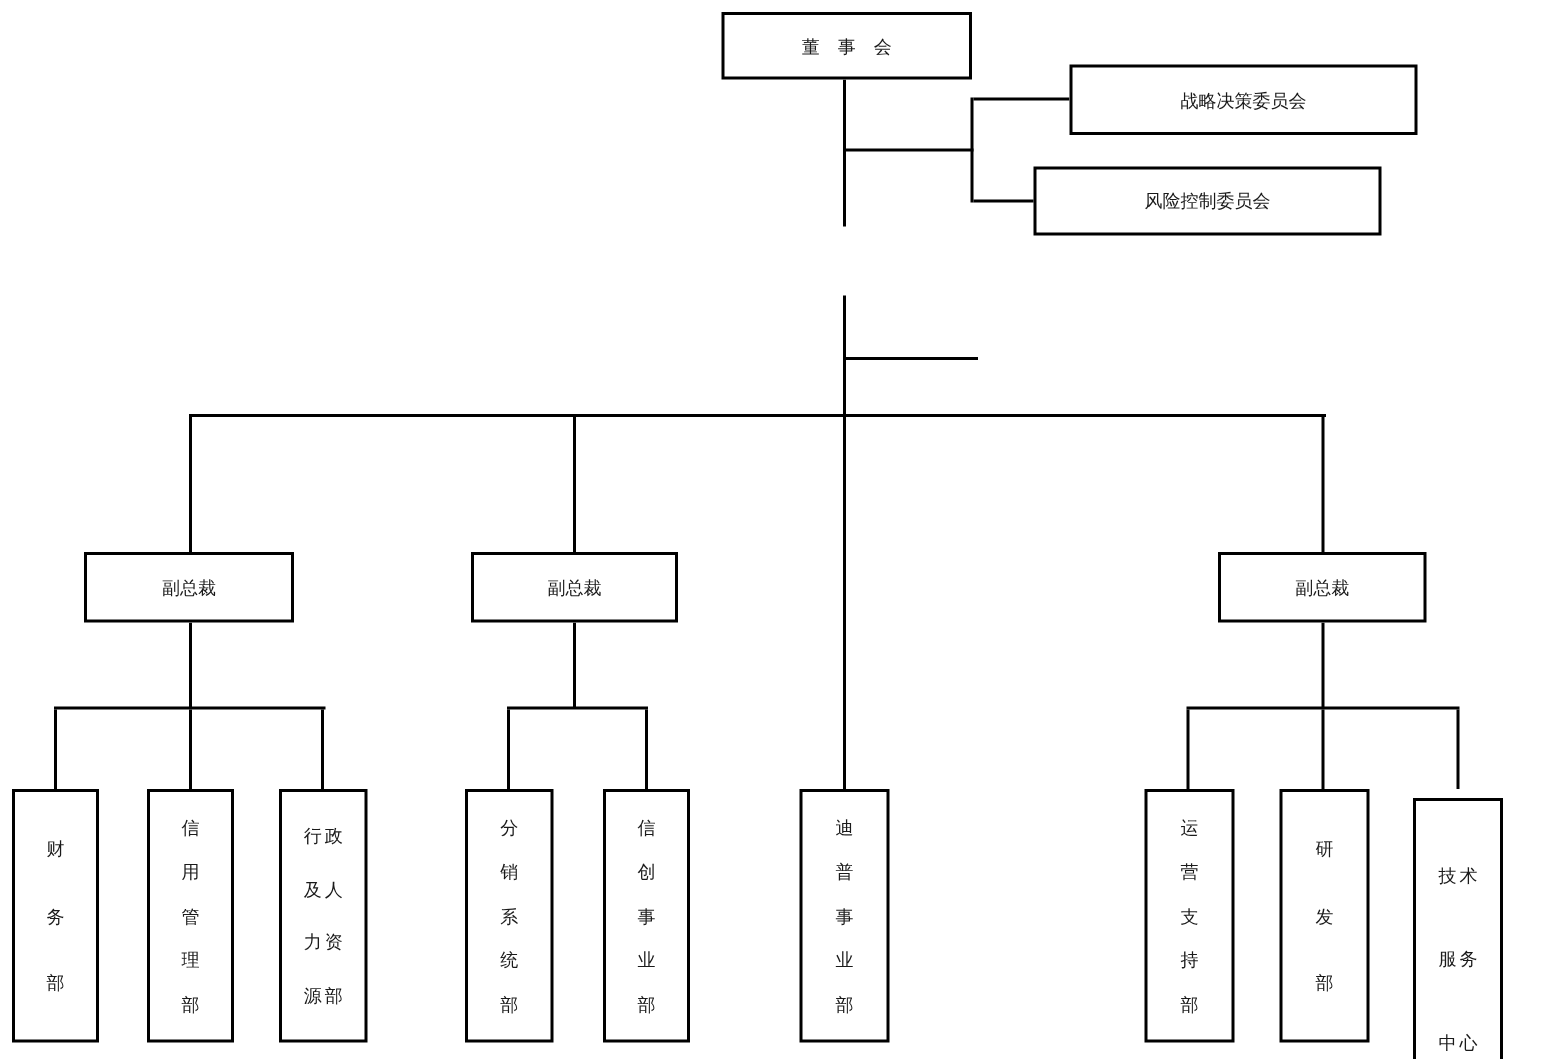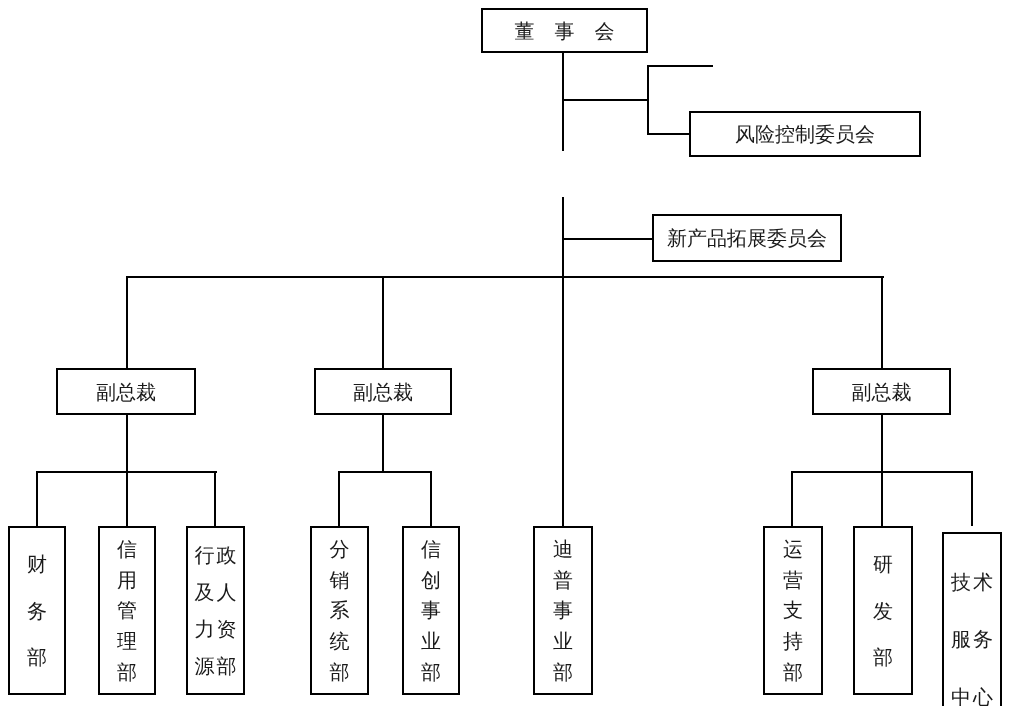--- a/index.html
+++ b/index.html
@@ -14,21 +14,21 @@
     overflow: hidden;
   }
   .line { position: absolute; background: #000000; }
   .box {
     position: absolute;
     border: 2px solid #000000;
     background: #ffffff;
     display: flex;
     align-items: center;
     justify-content: center;
-    font-size: 20px;
+    font-size: 12px;
     line-height: 1;
     color: #1a1a1a;
     white-space: nowrap;
   }
   .vbox {
     flex-direction: column;
     justify-content: space-evenly;
     white-space: normal;
   }
   .vbox span { display: block; line-height: 1; white-space: nowrap; }
@@ -62,29 +62,29 @@
   <div class="line" style="left:881px;top:415px;width:2px;height:57px"></div>
   <div class="line" style="left:791px;top:471px;width:182px;height:2px"></div>
   <div class="line" style="left:791px;top:473px;width:2px;height:53px"></div>
   <div class="line" style="left:881px;top:473px;width:2px;height:53px"></div>
   <div class="line" style="left:971px;top:473px;width:2px;height:53px"></div>
 
   <div class="box" style="left:481px;top:8px;width:167px;height:45px">
     <span>董　事　会</span>
   </div>
 
+  <div class="box" style="left:713px;top:43px;width:232px;height:47px">
+    <span>战略决策委员会</span>
+  </div>
 
   <div class="box" style="left:689px;top:111px;width:232px;height:46px">
     <span>风险控制委员会</span>
   </div>
 
 
-  <div class="box" style="left:652px;top:214px;width:190px;height:48px">
-    <span>新产品拓展委员会</span>
-  </div>
 
   <div class="box" style="left:56px;top:368px;width:140px;height:47px">
     <span>副总裁</span>
   </div>
   <div class="box" style="left:314px;top:368px;width:138px;height:47px">
     <span>副总裁</span>
   </div>
   <div class="box" style="left:812px;top:368px;width:139px;height:47px">
     <span>副总裁</span>
   </div>

